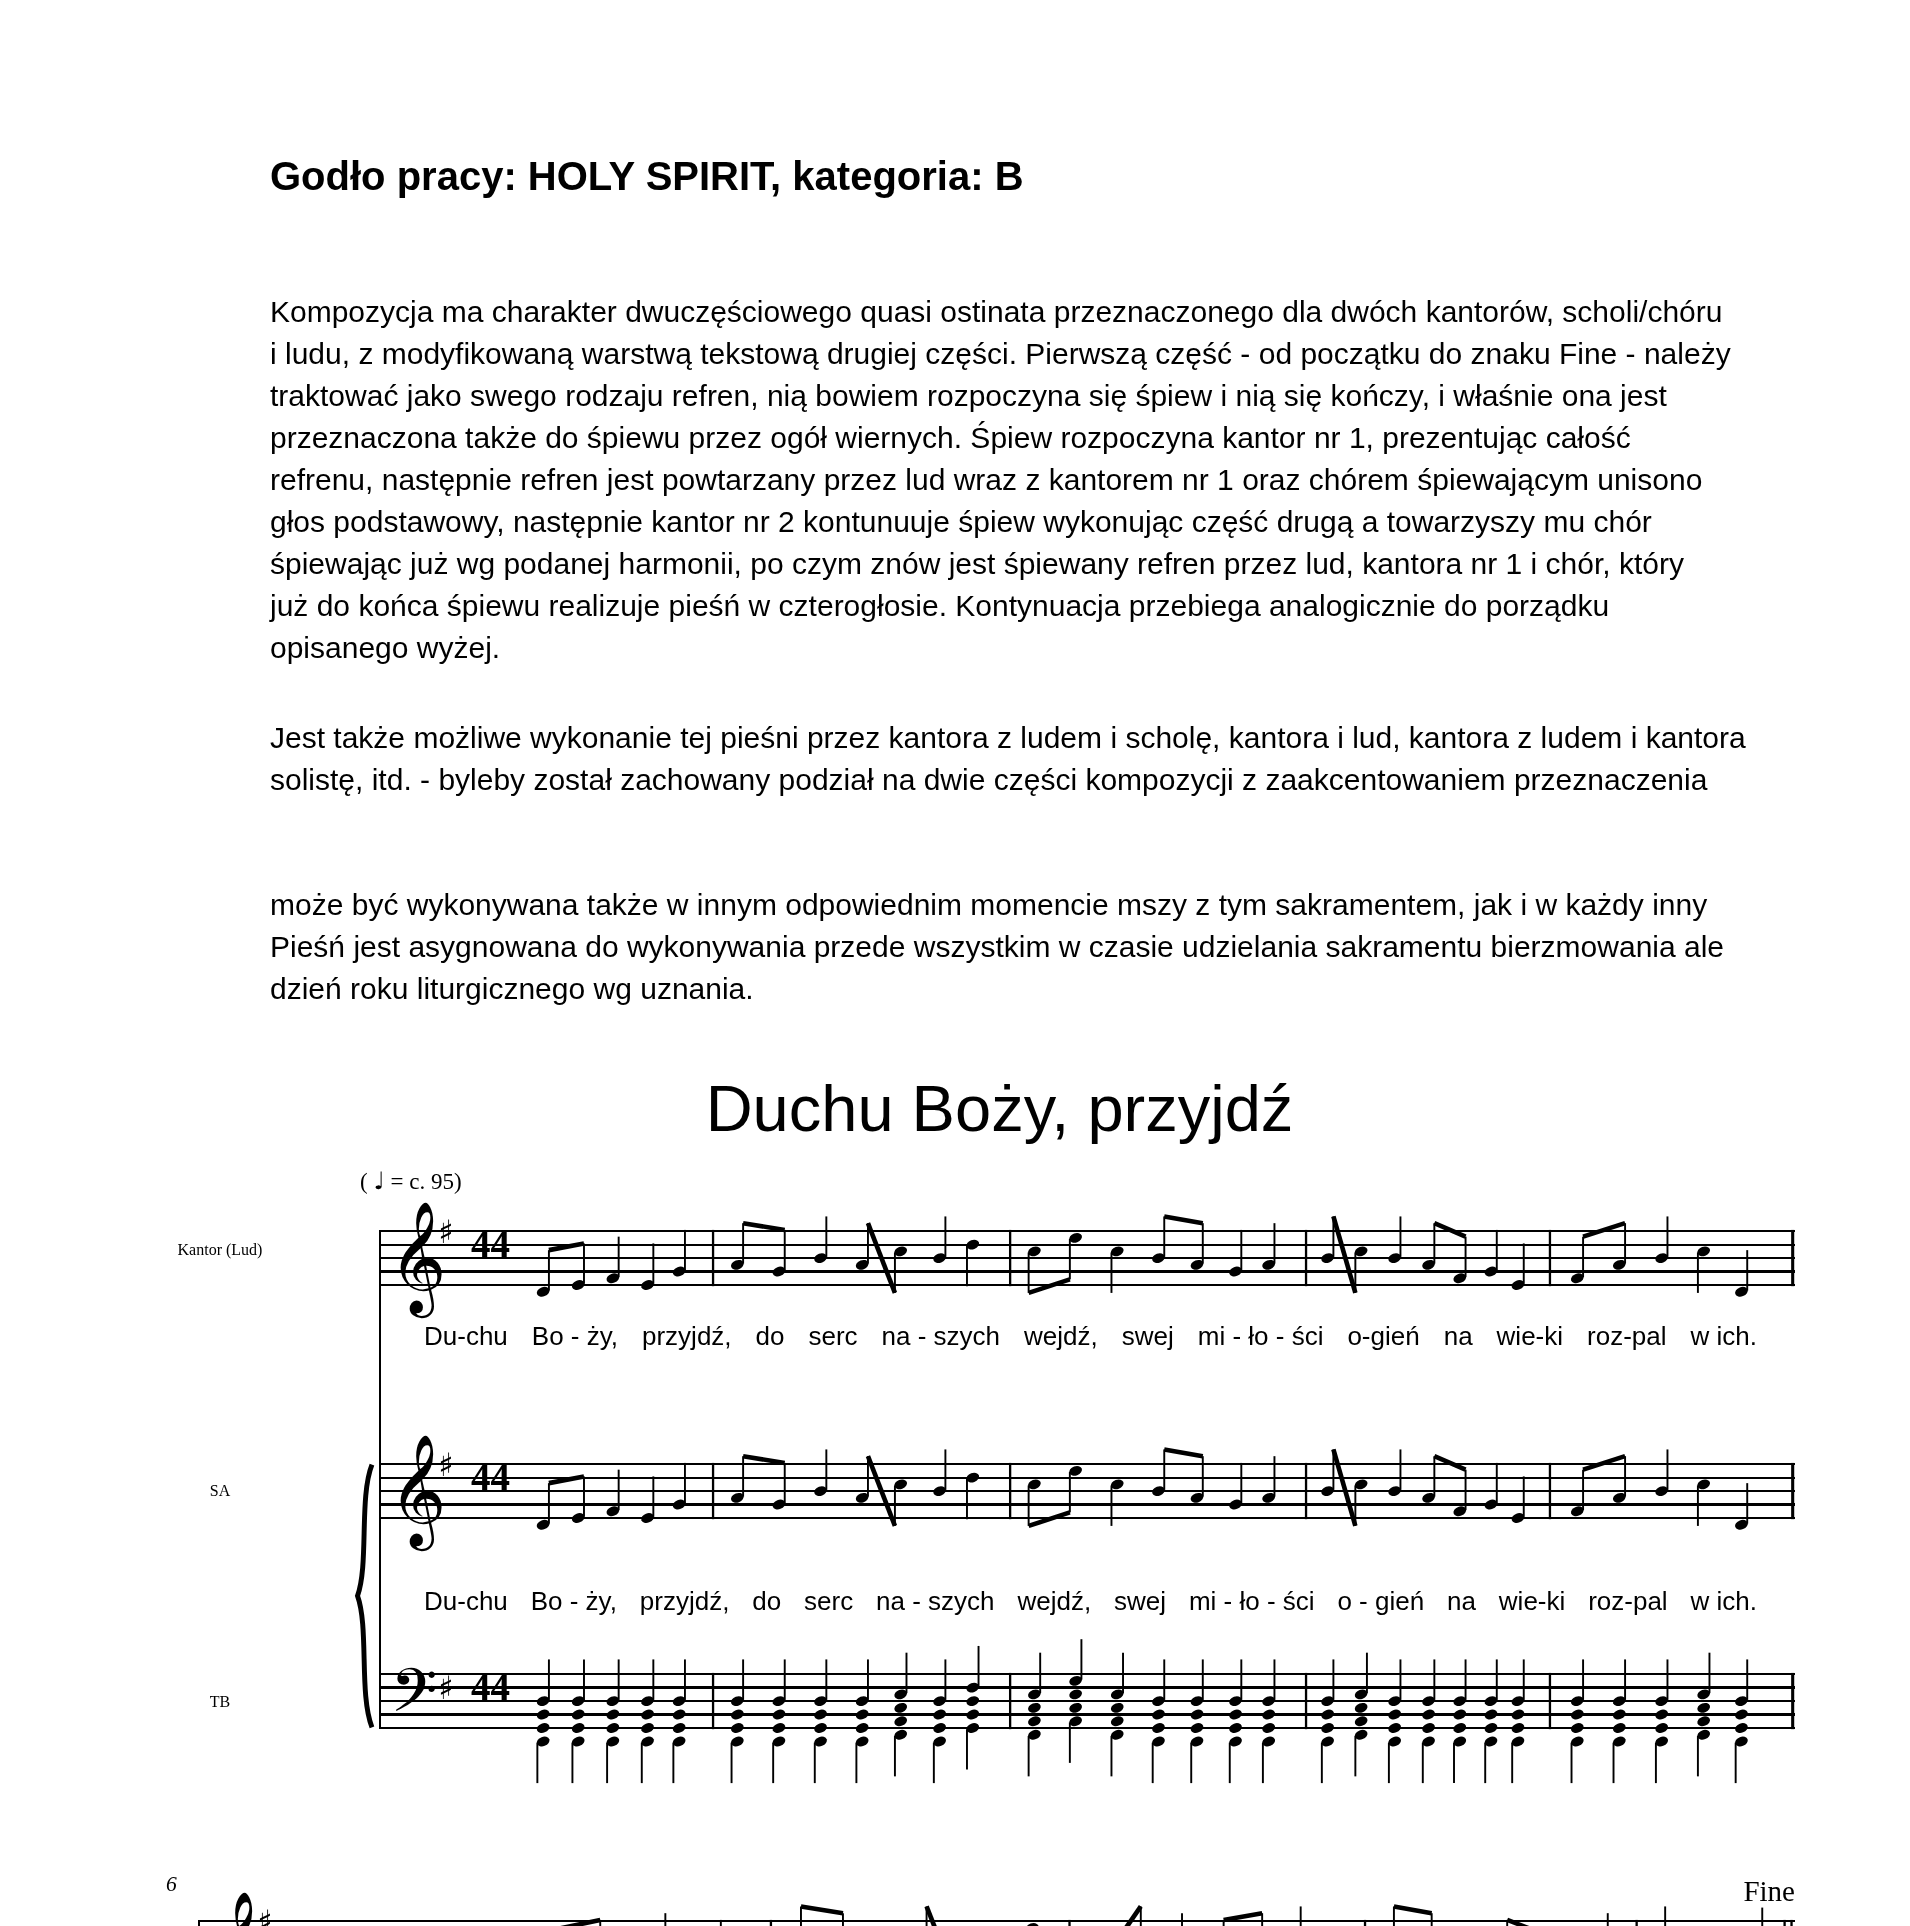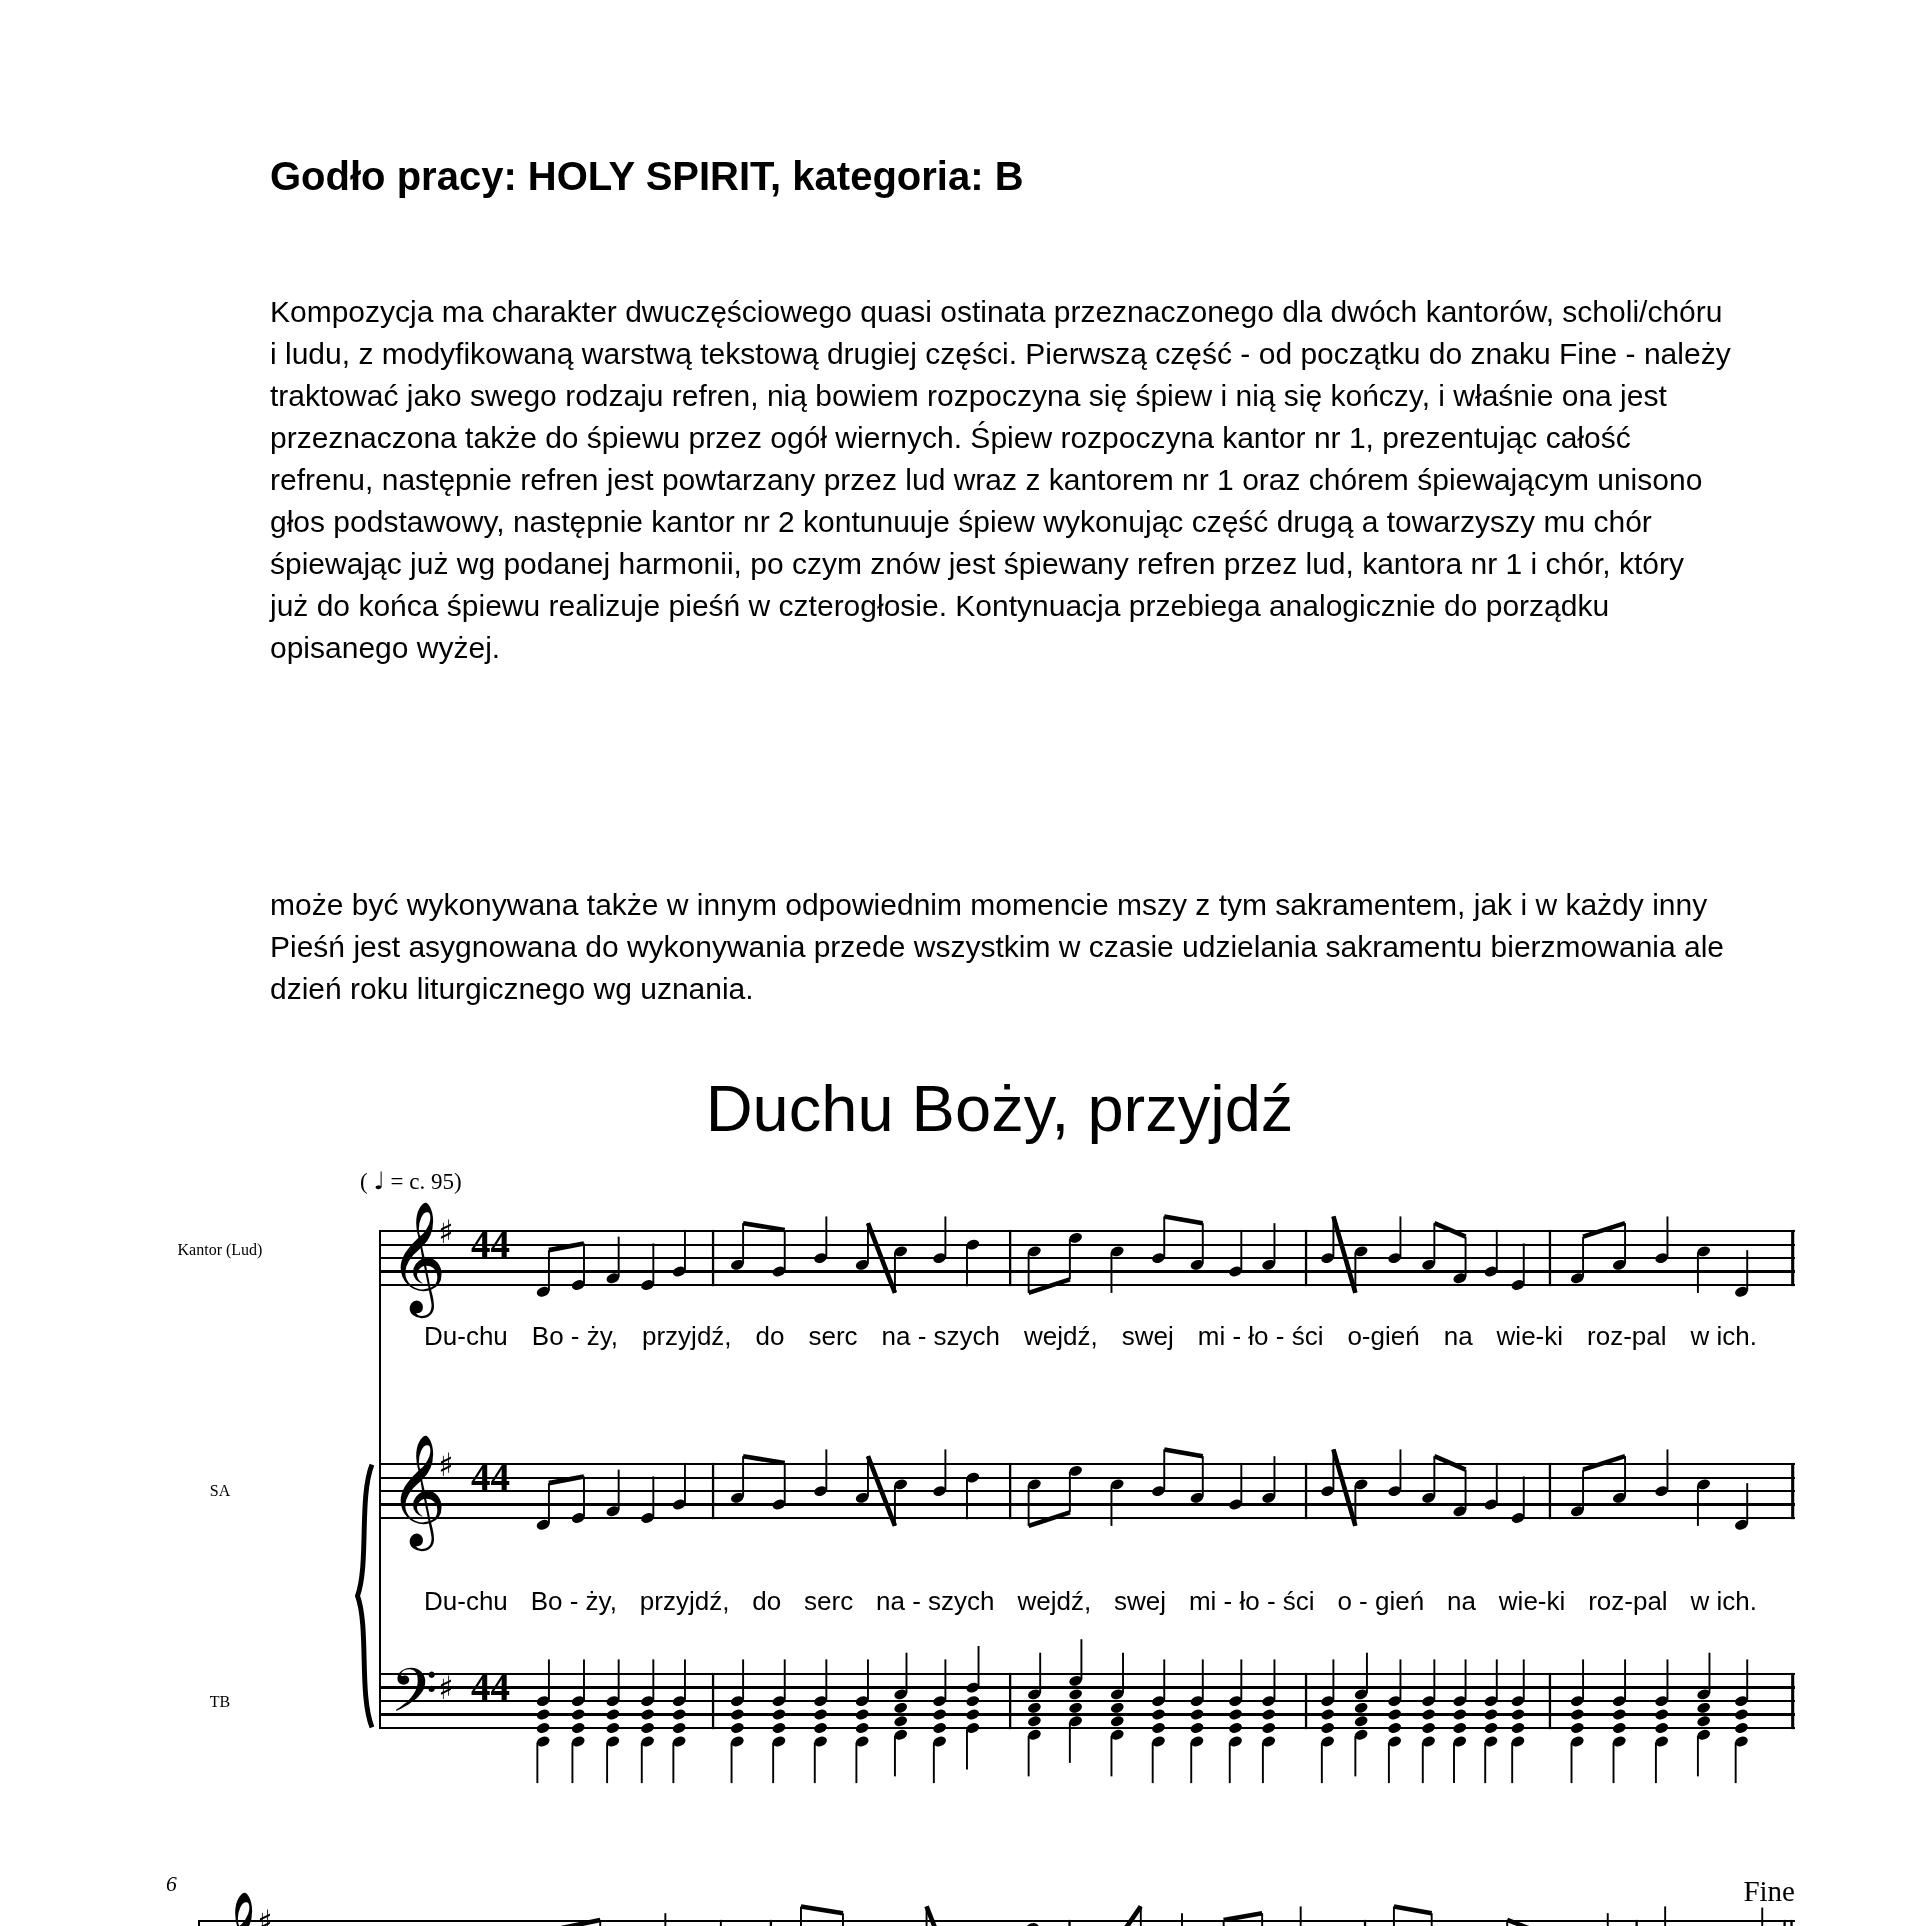--- a/index.html
+++ b/index.html
@@ -58,20 +58,22 @@
     <span class="pline">i ludu, z modyfikowaną warstwą tekstową drugiej części. Pierwszą część - od początku do znaku Fine - należy</span>
     <span class="pline">traktować jako swego rodzaju refren, nią bowiem rozpoczyna się śpiew i nią się kończy, i właśnie ona jest</span>
     <span class="pline">przeznaczona także do śpiewu przez ogół wiernych. Śpiew rozpoczyna kantor nr 1, prezentując całość</span>
     <span class="pline">refrenu, następnie refren jest powtarzany przez lud wraz z kantorem nr 1 oraz chórem śpiewającym unisono</span>
     <span class="pline">głos podstawowy, następnie kantor nr 2 kontunuuje śpiew wykonując część drugą a towarzyszy mu chór</span>
     <span class="pline">śpiewając już wg podanej harmonii, po czym znów jest śpiewany refren przez lud, kantora nr 1 i chór, który</span>
     <span class="pline">już do końca śpiewu realizuje pieśń w czterogłosie. Kontynuacja przebiega analogicznie do porządku</span>
     <span class="pline">opisanego wyżej.</span>
   </div>
 <div class="abs para" id="p2">
+    <span class="pline">Jest także możliwe wykonanie tej pieśni przez kantora z ludem i scholę, kantora i lud, kantora z ludem i kantora</span>
+    <span class="pline">solistę, itd. - byleby został zachowany podział na dwie części kompozycji z zaakcentowaniem przeznaczenia</span>
   </div>
 <div class="abs para" id="p3">
     <span class="pline">może być wykonywana także w innym odpowiednim momencie mszy z tym sakramentem, jak i w każdy inny</span>
     <span class="pline">Pieśń jest asygnowana do wykonywania przede wszystkim w czasie udzielania sakramentu bierzmowania ale</span>
     <span class="pline">dzień roku liturgicznego wg uznania.</span>
   </div>
 
 <div class="abs score-title">Duchu Boży, przyjdź</div>
 
 <div class="abs tempo"><span>( </span><span class="tnote">♩</span><span> = c. 95)</span></div>

